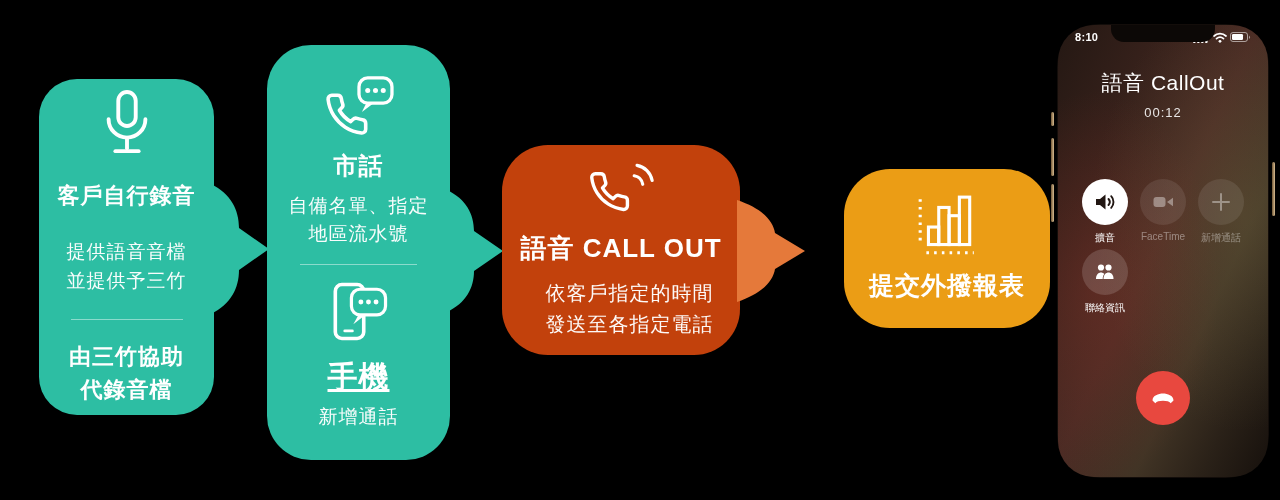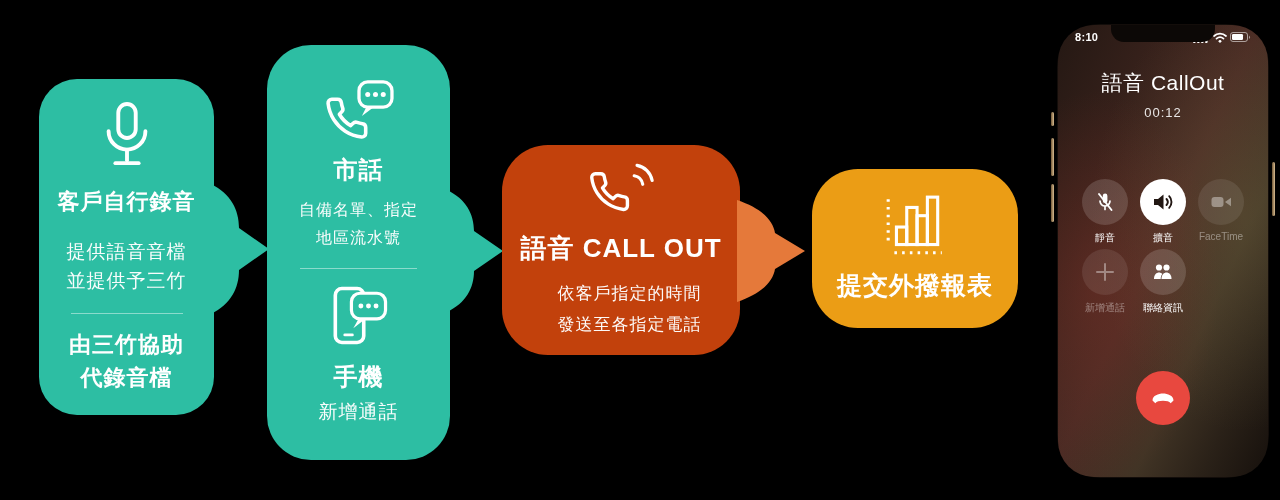--- a/index.html
+++ b/index.html
@@ -51,21 +51,21 @@
   .endcall{position:absolute;bottom:52px;left:50%;transform:translateX(-50%);
            width:54px;height:54px;border-radius:50%;background:#E8483F;
            display:flex;align-items:center;justify-content:center;}
   .side-btn{position:absolute;background:linear-gradient(90deg,#6f5635,#d9bd92);border-radius:2px;}
 </style>
 </head>
 <body>
 
 <div id="canvas">
 
-  <div class="box teal" style="left:39px;top:79px;width:175px;height:336px;border-radius:38px;gap:4px;">
+  <div class="box teal" style="left:39px;top:79px;width:175px;height:336px;border-radius:38px;gap:10px;">
     <span class="ic">
       <svg width="62" height="70" viewBox="0 0 64 72" fill="none" stroke="#fff" stroke-width="4" stroke-linecap="round" stroke-linejoin="round">
         <rect x="23" y="3" width="18" height="35" rx="9"></rect>
         <path d="M13 31 a19 19 0 0 0 38 0"></path>
         <path d="M32 50 L32 61"></path>
         <path d="M20 64 L44 64"></path>
       </svg>
     </span>
     <div class="t-title" style="font-size:22px;margin-top:8px;">客戶自行錄音</div>
     <div class="t-sub" style="font-size:19px;margin-top:16px;line-height:29px;">
@@ -90,66 +90,66 @@
           <path d="M22 16.92v3a2 2 0 0 1-2.18 2 19.79 19.79 0 0 1-8.63-3.07 19.5 19.5 0 0 1-6-6 19.79 19.79 0 0 1-3.07-8.67A2 2 0 0 1 4.11 2h3a2 2 0 0 1 2 1.72 12.84 12.84 0 0 0 .7 2.81 2 2 0 0 1-.45 2.11L8.09 9.91a16 16 0 0 0 6 6l1.27-1.27a2 2 0 0 1 2.11-.45 12.84 12.84 0 0 0 2.81.7A2 2 0 0 1 22 16.92z"></path>
         </g>
         <rect x="38" y="2" width="34" height="26" rx="9" fill="#2DBEA3" stroke="#fff" stroke-width="3.4"></rect>
         <path d="M46 27 L41 37 L53 28 Z" fill="#fff"></path>
         <circle cx="47" cy="15" r="2.6" fill="#fff"></circle>
         <circle cx="55" cy="15" r="2.6" fill="#fff"></circle>
         <circle cx="63" cy="15" r="2.6" fill="#fff"></circle>
       </svg>
     </span>
     <div class="t-title" style="font-size:24px;margin-top:6px;">市話</div>
-    <div class="t-sub" style="font-size:16px;margin-top:10px;line-height:28px;">
+    <div class="t-sub" style="font-size:19px;margin-top:10px;line-height:28px;">
       <div>自備名單、指定</div>
       <div>地區流水號</div>
     </div>
     <div class="divider" style="margin:16px 0 12px 0;"></div>
     <span class="ic">
       <svg width="72" height="70" viewBox="0 0 76 72" fill="none">
         <rect x="13" y="7" width="30" height="57" rx="7" stroke="#fff" stroke-width="3.8"></rect>
         <path d="M23 56 L31 56" stroke="#fff" stroke-width="3" stroke-linecap="round"></path>
         <rect x="30" y="12" width="36" height="27" rx="9" fill="#2DBEA3" stroke="#fff" stroke-width="3.4"></rect>
         <path d="M38 38 L32 49 L45 39 Z" fill="#fff"></path>
         <circle cx="40" cy="25.5" r="2.6" fill="#fff"></circle>
         <circle cx="48" cy="25.5" r="2.6" fill="#fff"></circle>
         <circle cx="56" cy="25.5" r="2.6" fill="#fff"></circle>
       </svg>
     </span>
-    <div class="t-title" style="font-size:24px;margin-top:6px;">手機</div>
+    <div class="t-title" style="font-size:30px;margin-top:6px;text-decoration:underline;">手機</div>
     <div class="t-sub" style="font-size:19px;margin-top:6px;">新增通話</div>
   </div>
 
   <svg class="arrow" style="left:447px;top:190px;" width="56" height="122" viewBox="0 0 56 122">
     <path d="M0 0 C19 9 27 24 27 41 L56 61 L27 81 C27 98 19 113 0 122 Z" fill="#2DBEA3"></path>
   </svg>
 
   <div class="box orange" style="left:502px;top:145px;width:238px;height:210px;border-radius:46px;gap:4px;">
     <span class="ic">
       <svg width="68" height="56" viewBox="0 0 72 58" fill="none">
         <g transform="translate(1,9) scale(1.9)" stroke="#fff" stroke-width="1.9" stroke-linecap="round" stroke-linejoin="round">
           <path d="M22 16.92v3a2 2 0 0 1-2.18 2 19.79 19.79 0 0 1-8.63-3.07 19.5 19.5 0 0 1-6-6 19.79 19.79 0 0 1-3.07-8.67A2 2 0 0 1 4.11 2h3a2 2 0 0 1 2 1.72 12.84 12.84 0 0 0 .7 2.81 2 2 0 0 1-.45 2.11L8.09 9.91a16 16 0 0 0 6 6l1.27-1.27a2 2 0 0 1 2.11-.45 12.84 12.84 0 0 0 2.81.7A2 2 0 0 1 22 16.92z"></path>
         </g>
         <path d="M50 15 a11 11 0 0 1 9 9" stroke="#fff" stroke-width="3.4" stroke-linecap="round"></path>
         <path d="M53 4 a20 20 0 0 1 16 16" stroke="#fff" stroke-width="3.4" stroke-linecap="round"></path>
       </svg>
     </span>
     <div class="t-title" style="font-size:26px;margin-top:6px;">語音 CALL OUT</div>
-    <div class="t-sub" style="font-size:17px;margin-top:8px;line-height:31px;margin-left:17px;">
+    <div class="t-sub" style="font-size:20px;margin-top:8px;line-height:31px;margin-left:17px;">
       <div>依客戶指定的時間</div>
       <div>發送至各指定電話</div>
     </div>
   </div>
 
   <svg class="arrow" style="left:737px;top:200px;" width="68" height="102" viewBox="0 0 68 102">
     <path d="M0 0 C24 8 36 20 38 33 L68 51 L38 69 C36 82 24 94 0 102 Z" fill="#E5793A"></path>
   </svg>
 
-  <div class="box amber" style="left:812px;top:169px;width:206px;height:159px;border-radius:46px;gap:8px;">
+  <div class="box amber" style="left:844px;top:169px;width:206px;height:159px;border-radius:46px;gap:8px;">
     <span class="ic">
       <svg width="66" height="62" viewBox="0 0 64 60" fill="none" stroke="#fff">
         <path d="M6 4 L6 46" stroke-width="3" stroke-dasharray="2.5 5"></path>
         <path d="M12 56 L58 56" stroke-width="3" stroke-dasharray="2.5 5"></path>
         <rect x="14" y="31" width="10" height="17" stroke-width="3"></rect>
         <rect x="24" y="12" width="10" height="36" stroke-width="3"></rect>
         <rect x="34" y="20" width="10" height="28" stroke-width="3"></rect>
         <rect x="44" y="2" width="10" height="46" stroke-width="3"></rect>
       </svg>
     </span>
@@ -182,31 +182,20 @@
               <rect x="2" y="2" width="11" height="6" rx="1.3" fill="#fff"></rect>
               <path d="M19 3.5 a2 2 0 0 1 0 3.4" fill="rgba(255,255,255,.55)"></path>
             </svg>
           </span>
         </div>
         <div class="notch"></div>
         <div class="caller">語音 CallOut</div>
         <div class="timer">00:12</div>
 
         <div class="controls">
-          <div class="ctrl">
-            <span class="circle">
-              <svg width="24" height="24" viewBox="0 0 24 24">
-                <rect x="9.8" y="3.5" width="4.6" height="9.5" rx="2.3" fill="#fff"></rect>
-                <path d="M7 11 a5 5 0 0 0 10 0" stroke="#fff" stroke-width="1.7" fill="none" stroke-linecap="round"></path>
-                <path d="M12 16.5 L12 19.5" stroke="#fff" stroke-width="1.7" stroke-linecap="round"></path>
-                <path d="M6 4 L18.5 20" stroke="#fff" stroke-width="1.9" stroke-linecap="round"></path>
-              </svg>
-            </span>
-            <span class="lbl">靜音</span>
-          </div>
           <div class="ctrl active">
             <span class="circle">
               <svg width="26" height="26" viewBox="0 0 26 26">
                 <path d="M4 10 L8 10 L13.5 5.5 L13.5 20.5 L8 16 L4 16 Z" fill="#221713"></path>
                 <path d="M16.5 10 a4.5 4.5 0 0 1 0 6" stroke="#221713" stroke-width="1.9" fill="none" stroke-linecap="round"></path>
                 <path d="M19.2 7.2 a8.5 8.5 0 0 1 0 11.6" stroke="#221713" stroke-width="1.9" fill="none" stroke-linecap="round"></path>
               </svg>
             </span>
             <span class="lbl">擴音</span>
           </div>

